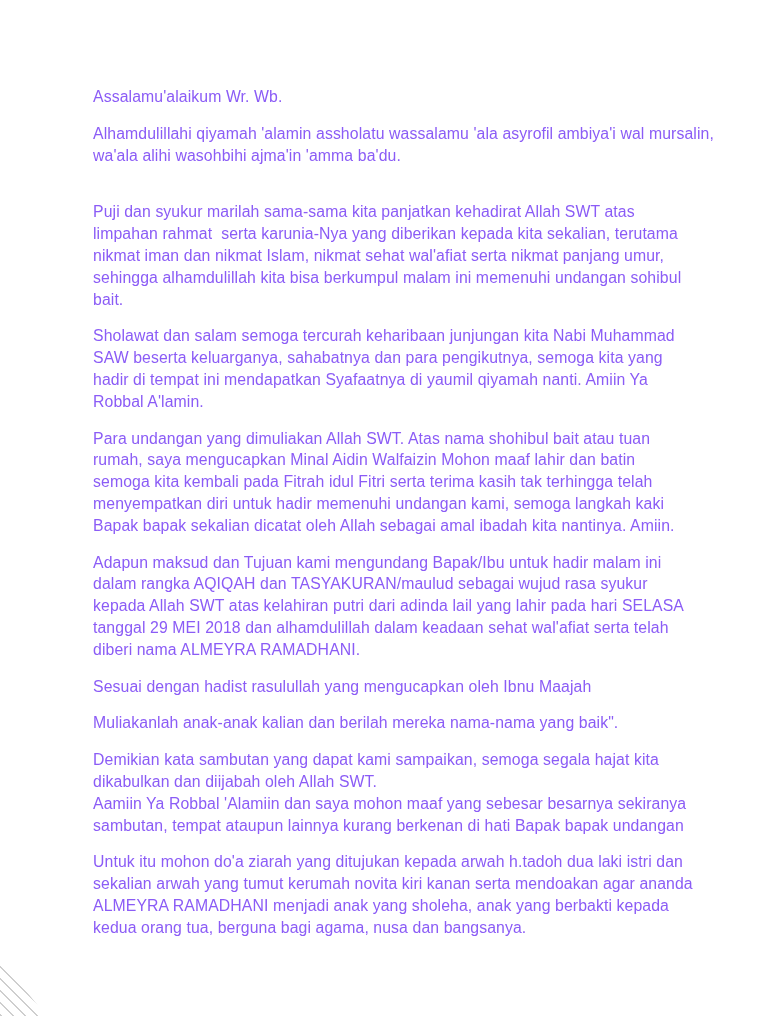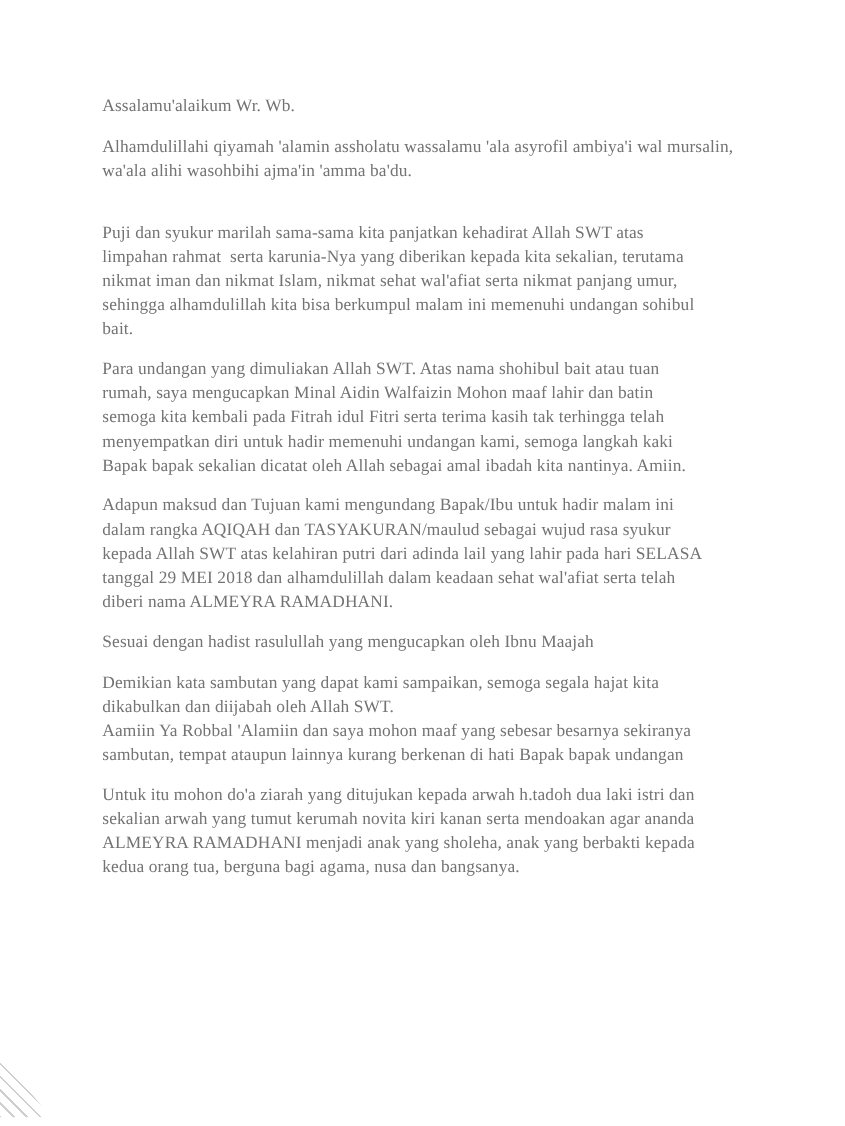--- a/index.html
+++ b/index.html
@@ -47,40 +47,45 @@
       transparent 8.5px
     );
     clip-path: polygon(0 0, 100% 100%, 0 100%);
     opacity: 0.9;
   }
 </style>
 </head>
 <body>
 
 <div class="page" style="background: rgb(255, 255, 255);">
-  <div class="doc" style="color: #737373; font-family: Liberation Serif, serif;">
+  <div class="doc" style="color: #8b5cf6;">
       <p class="para p1">Assalamu'alaikum Wr. Wb.</p>
       <p class="para p2">Alhamdulillahi qiyamah 'alamin assholatu wassalamu 'ala asyrofil ambiya'i wal mursalin,
 wa'ala alihi wasohbihi ajma'in 'amma ba'du.</p>
       <p class="para p3">Puji dan syukur marilah sama-sama kita panjatkan kehadirat Allah SWT atas
 limpahan rahmat  serta karunia-Nya yang diberikan kepada kita sekalian, terutama
 nikmat iman dan nikmat Islam, nikmat sehat wal'afiat serta nikmat panjang umur,
 sehingga alhamdulillah kita bisa berkumpul malam ini memenuhi undangan sohibul
 bait.</p>
+      <p class="para p4">Sholawat dan salam semoga tercurah keharibaan junjungan kita Nabi Muhammad
+SAW beserta keluarganya, sahabatnya dan para pengikutnya, semoga kita yang
+hadir di tempat ini mendapatkan Syafaatnya di yaumil qiyamah nanti. Amiin Ya
+Robbal A'lamin.</p>
       <p class="para p5">Para undangan yang dimuliakan Allah SWT. Atas nama shohibul bait atau tuan
 rumah, saya mengucapkan Minal Aidin Walfaizin Mohon maaf lahir dan batin
 semoga kita kembali pada Fitrah idul Fitri serta terima kasih tak terhingga telah
 menyempatkan diri untuk hadir memenuhi undangan kami, semoga langkah kaki
 Bapak bapak sekalian dicatat oleh Allah sebagai amal ibadah kita nantinya. Amiin.</p>
       <p class="para p6">Adapun maksud dan Tujuan kami mengundang Bapak/Ibu untuk hadir malam ini
 dalam rangka AQIQAH dan TASYAKURAN/maulud sebagai wujud rasa syukur
 kepada Allah SWT atas kelahiran putri dari adinda lail yang lahir pada hari SELASA
 tanggal 29 MEI 2018 dan alhamdulillah dalam keadaan sehat wal'afiat serta telah
 diberi nama ALMEYRA RAMADHANI.</p>
       <p class="para p7">Sesuai dengan hadist rasulullah yang mengucapkan oleh Ibnu Maajah</p>
+      <p class="para p8">Muliakanlah anak-anak kalian dan berilah mereka nama-nama yang baik".</p>
       <p class="para p10">Demikian kata sambutan yang dapat kami sampaikan, semoga segala hajat kita
 dikabulkan dan diijabah oleh Allah SWT.
 Aamiin Ya Robbal 'Alamiin dan saya mohon maaf yang sebesar besarnya sekiranya
 sambutan, tempat ataupun lainnya kurang berkenan di hati Bapak bapak undangan</p>
       <p class="para p9">Untuk itu mohon do'a ziarah yang ditujukan kepada arwah h.tadoh dua laki istri dan
 sekalian arwah yang tumut kerumah novita kiri kanan serta mendoakan agar ananda
 ALMEYRA RAMADHANI menjadi anak yang sholeha, anak yang berbakti kepada
 kedua orang tua, berguna bagi agama, nusa dan bangsanya.</p>
     </div>
   <div class="corner-hatch"></div>

